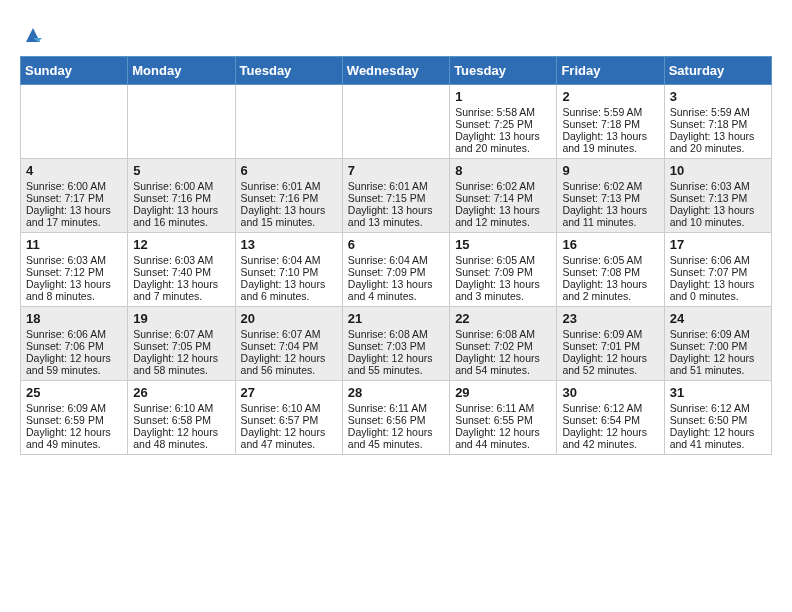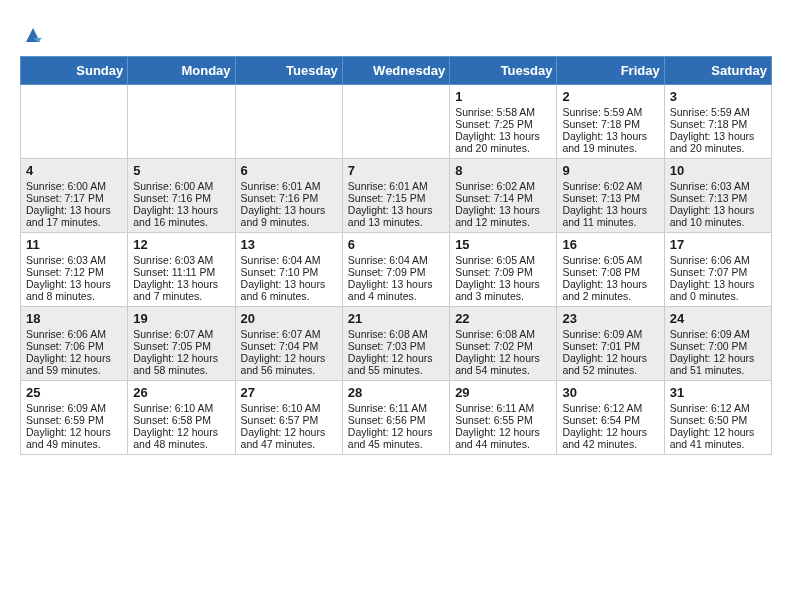--- a/index.html
+++ b/index.html
@@ -4,21 +4,21 @@
   <style>
     * { box-sizing: border-box; margin: 0; padding: 0; }
     body { font-family: Arial, sans-serif; background: #fff; width: 792px; min-height: 612px; }
     .container { padding: 20px 20px 10px 20px; }
     .header-row { display: flex; justify-content: space-between; align-items: flex-start; margin-bottom: 10px; }
     .logo { display: flex; align-items: center; }
     .title-block { text-align: right; }
     .month-title { font-size: 42px; font-weight: bold; color: #1a1a1a; line-height: 1; }
     .location { font-size: 16px; color: #444; margin-top: 2px; }
     .calendar { width: 100%; border-collapse: collapse; }
-    .calendar th { background: #2e6db4; color: #fff; font-size: 13px; font-weight: bold; text-align: right; padding: 6px 4px; border: 1px solid #5a93c8; margin-top: 14px; }
+    .calendar th { background: #2e6db4; color: #fff; font-size: 13px; font-weight: bold; text-align: left; padding: 6px 4px; border: 1px solid #5a93c8; margin-top: 14px; }
     .calendar td { border: 1px solid #ccc; vertical-align: top; padding: 4px 5px; font-size: 10.5px; color: #222; width: calc(100%/7); min-height: 70px; }
     .calendar tr:nth-child(even) td { background: #f5f5f5; }
     .calendar tr:nth-child(odd) td { background: #fff; }
     .day-num { font-size: 13px; font-weight: bold; color: #1a1a1a; display: block; margin-bottom: 2px; }
     .empty { background: #fff !important; }
     .row-alt td { background: #ececec !important; }
   </style>
 </head>
 <body>
 
@@ -92,21 +92,21 @@
             <div>Sunrise: 6:00 AM</div>
             <div>Sunset: 7:16 PM</div>
             <div>Daylight: 13 hours</div>
             <div>and 16 minutes.</div>
           </td>
           <td>
             <span class="day-num">6</span>
             <div>Sunrise: 6:01 AM</div>
             <div>Sunset: 7:16 PM</div>
             <div>Daylight: 13 hours</div>
-            <div>and 9 minutes.</div>
+            <div>and 15 minutes.</div>
           </td>
           <td>
             <span class="day-num">7</span>
             <div>Sunrise: 6:01 AM</div>
             <div>Sunset: 7:15 PM</div>
             <div>Daylight: 13 hours</div>
             <div>and 13 minutes.</div>
           </td>
           <td>
             <span class="day-num">8</span>
@@ -134,21 +134,21 @@
           <td>
             <span class="day-num">11</span>
             <div>Sunrise: 6:03 AM</div>
             <div>Sunset: 7:12 PM</div>
             <div>Daylight: 13 hours</div>
             <div>and 8 minutes.</div>
           </td>
           <td>
             <span class="day-num">12</span>
             <div>Sunrise: 6:03 AM</div>
-            <div>Sunset: 11:11 PM</div>
+            <div>Sunset: 7:40 PM</div>
             <div>Daylight: 13 hours</div>
             <div>and 7 minutes.</div>
           </td>
           <td>
             <span class="day-num">13</span>
             <div>Sunrise: 6:04 AM</div>
             <div>Sunset: 7:10 PM</div>
             <div>Daylight: 13 hours</div>
             <div>and 6 minutes.</div>
           </td>

